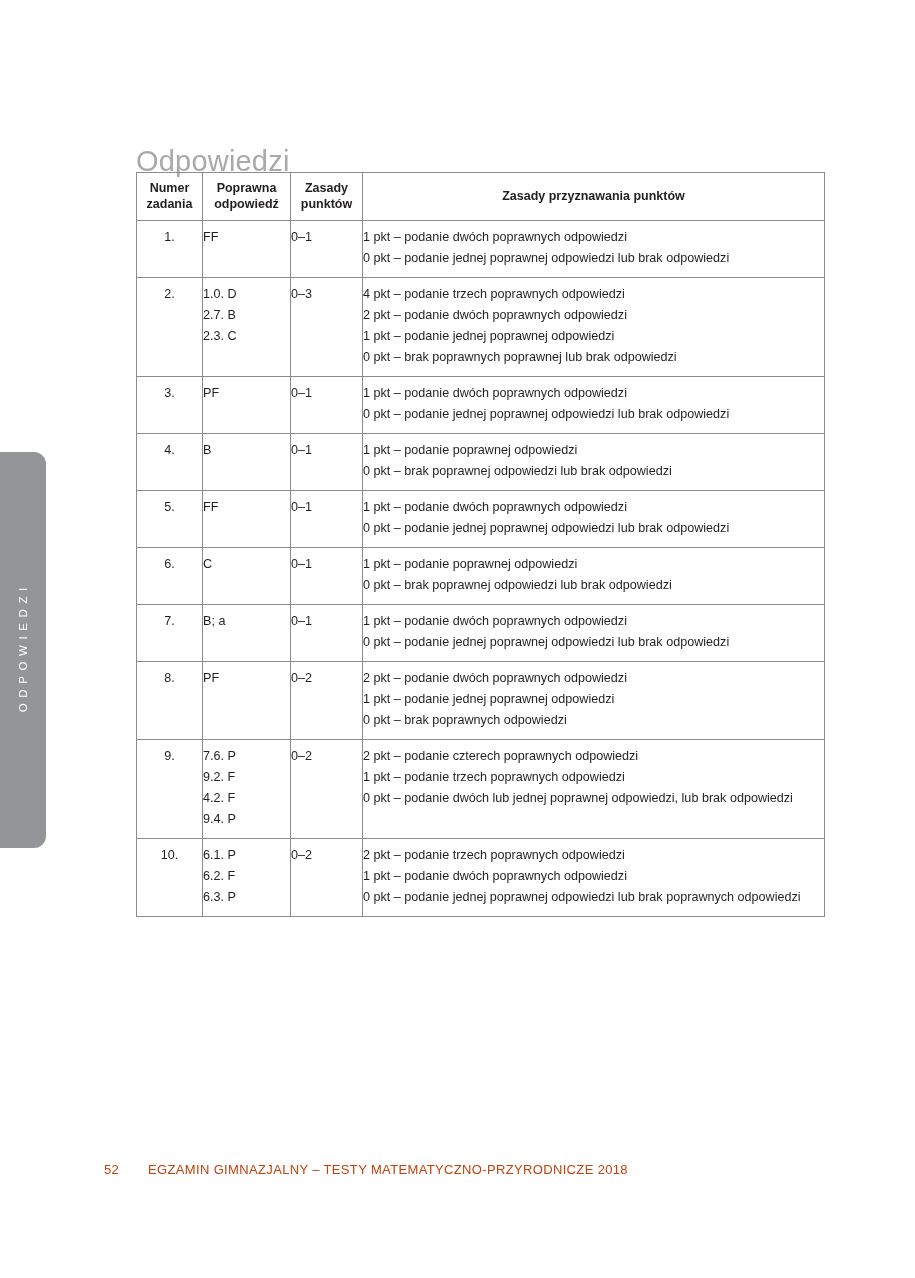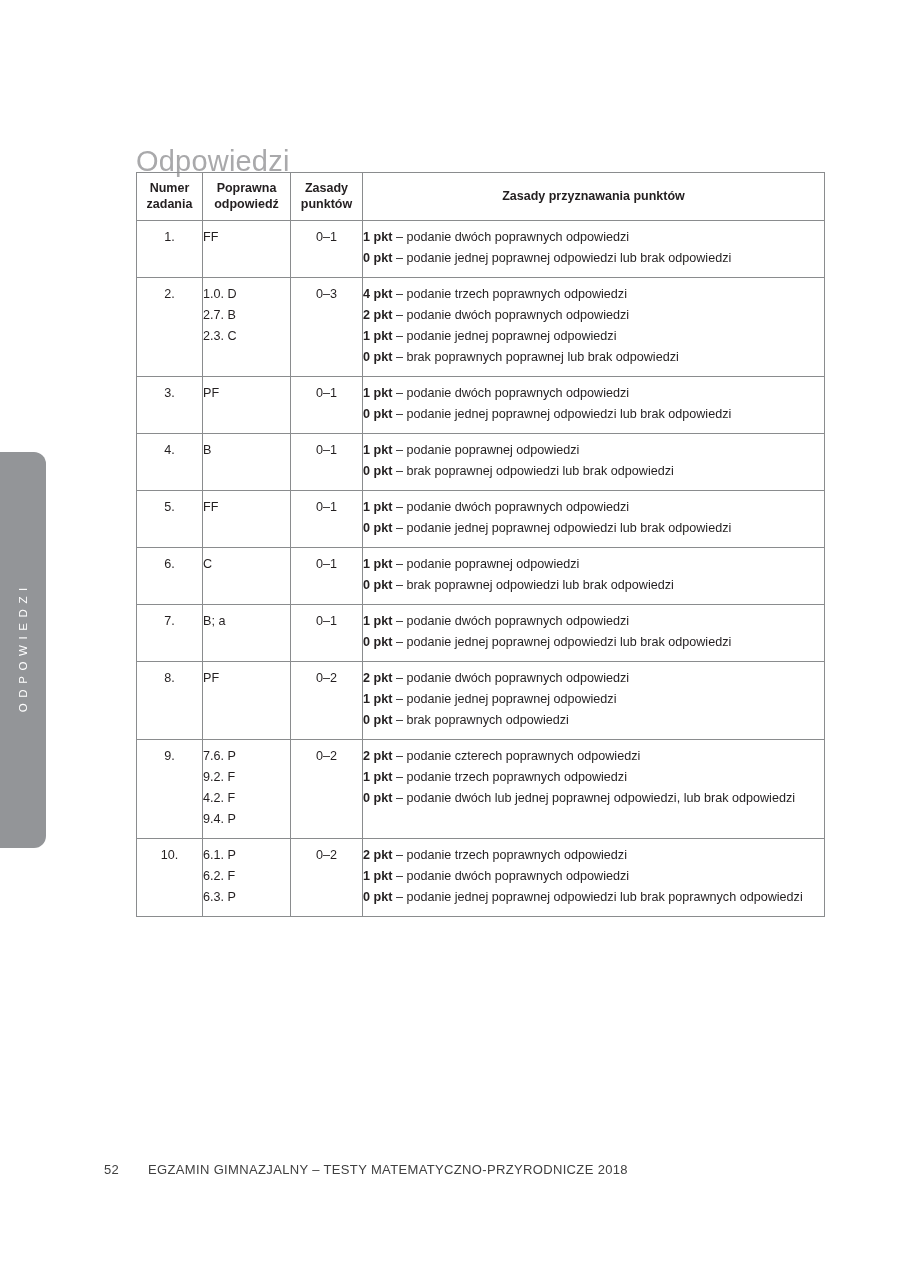--- a/index.html
+++ b/index.html
@@ -90,41 +90,41 @@
   }
   .cell-num {
     text-align: center;
     padding-right: 12px;
   }
   .cell-ans {
     text-align: left;
     padding-left: 9px;
   }
   .cell-pts {
-    text-align: center;
+    text-align: left;
   }
   .cell-rules {
     text-align: left;
     padding-left: 9px;
     padding-right: 6px;
   }
   .cell-ans .sub-line { display: block; }
   .cell-rules .rule-line { display: block; }
   .cell-rules .rule-line b {
-    font-weight: bold;
+    font-weight: normal;
   }
 
   
   .footer {
     position: absolute;
     left: 104px;
     top: 1162px;
     font-family: "Liberation Sans", sans-serif;
     font-size: 13px;
-    color: #404040;
+    color: #c2410c;
     letter-spacing: 0.35px;
     white-space: nowrap;
   }
   .footer .page-number {
     display: inline-block;
     width: 44px;
   }
   .footer .footer-text {
     display: inline-block;
   }

